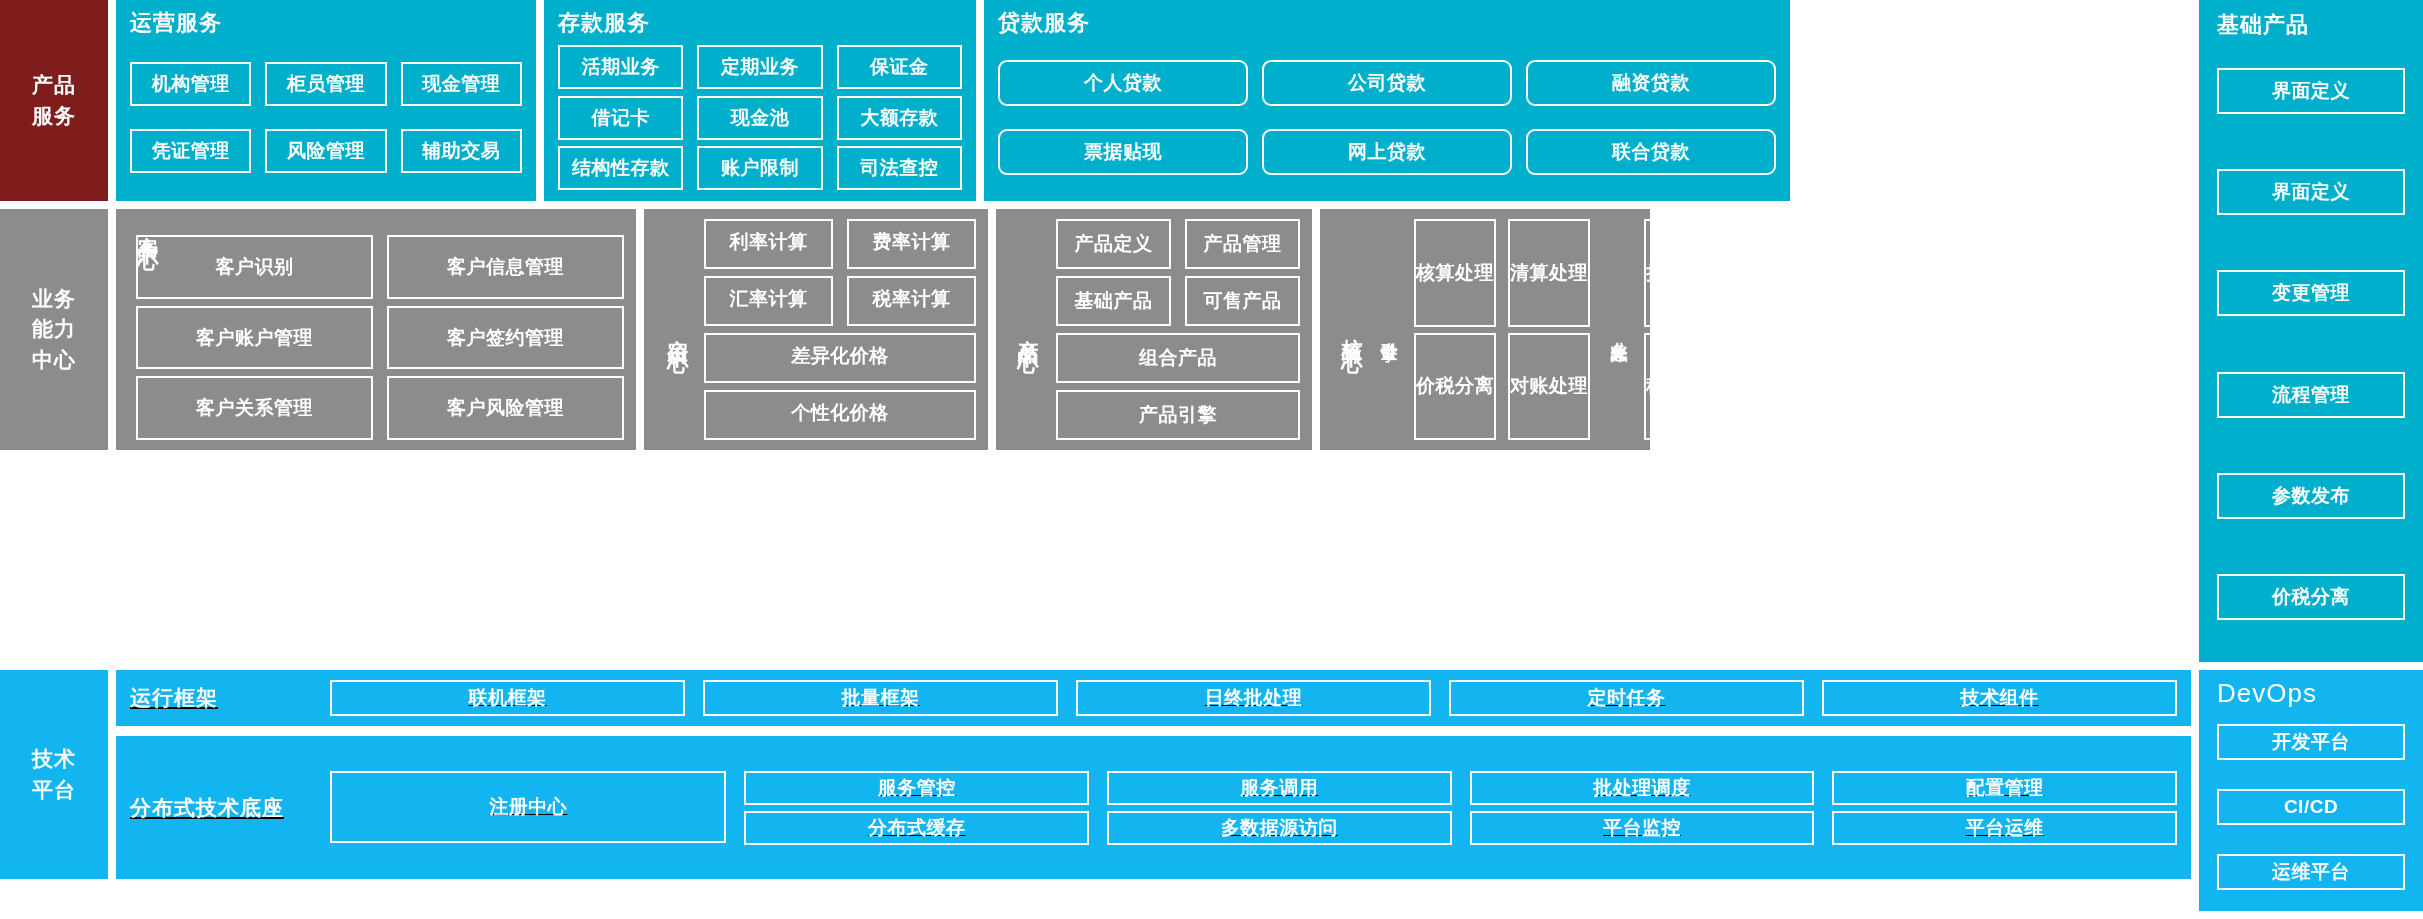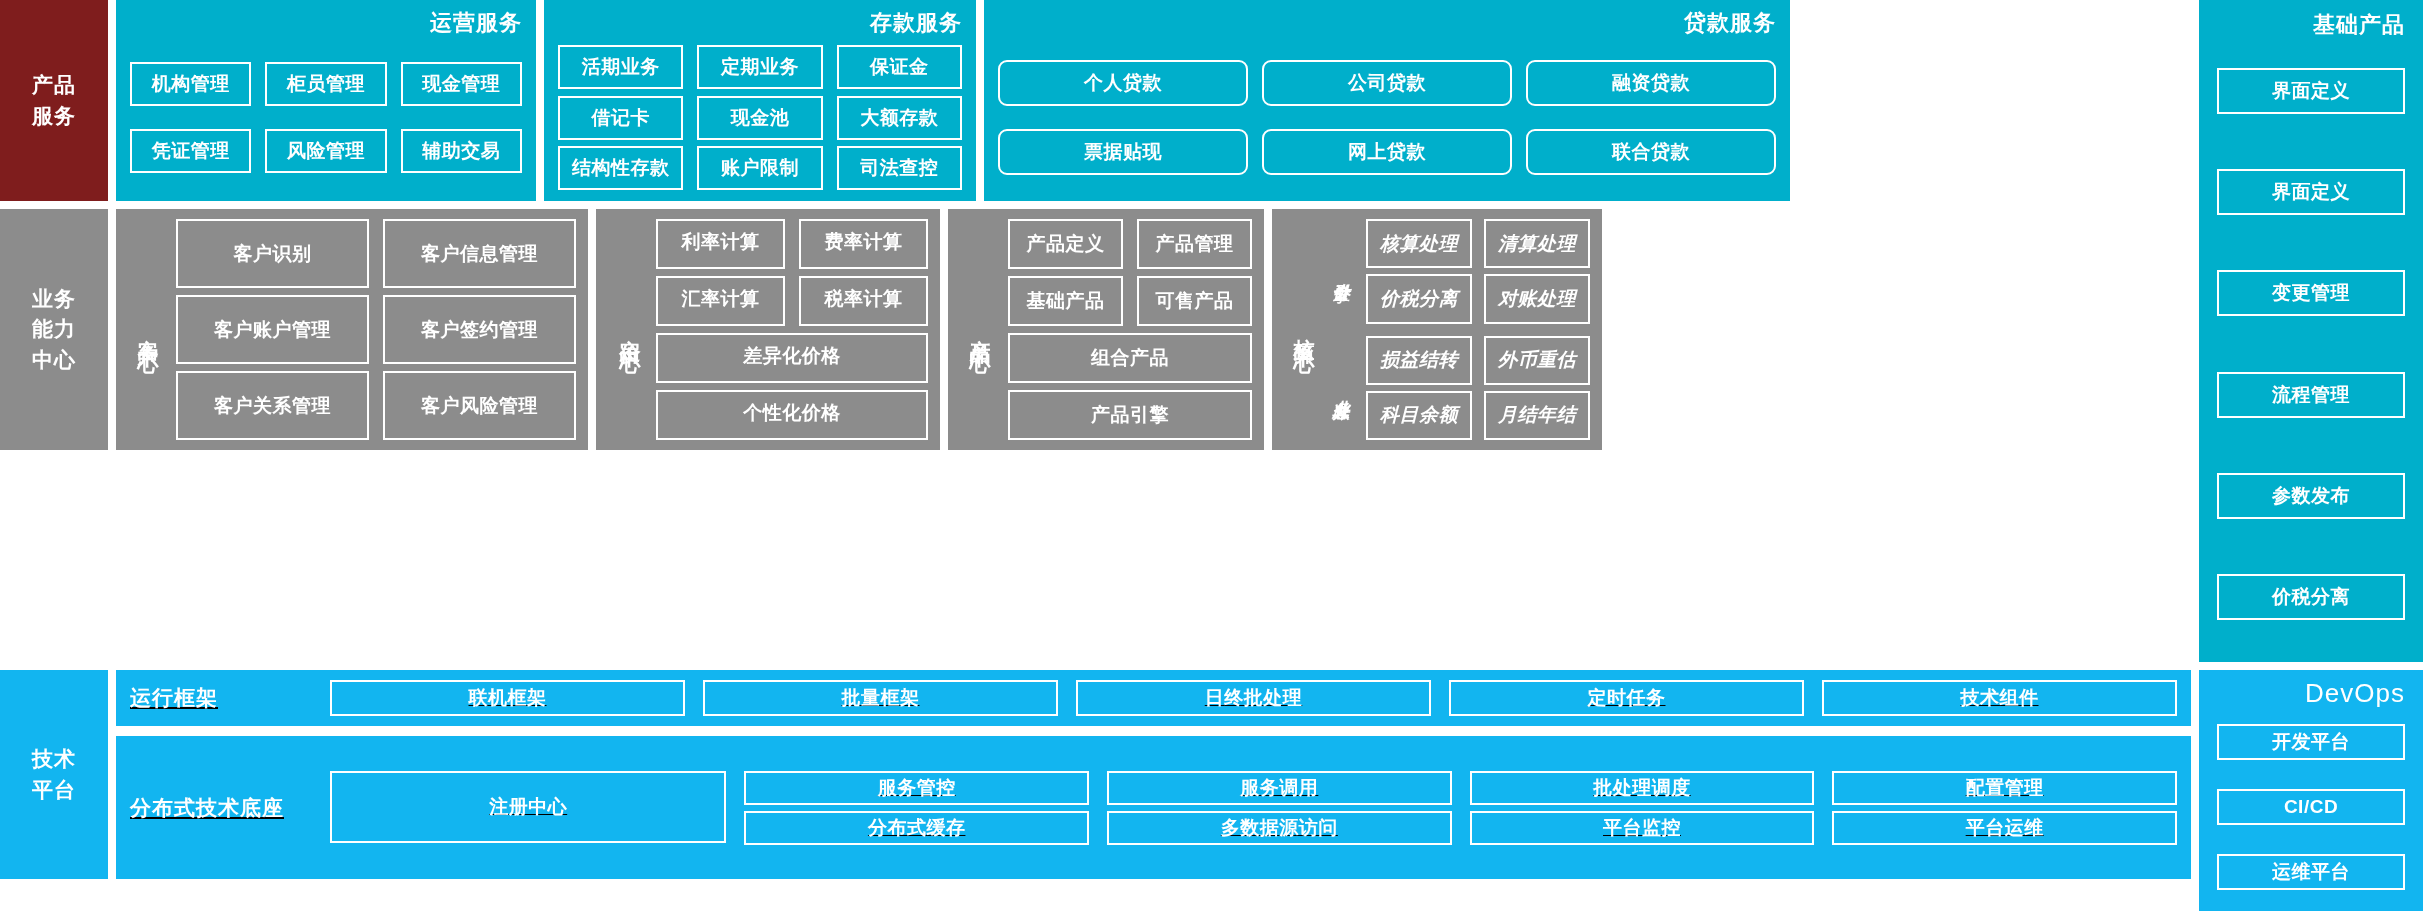--- a/index.html
+++ b/index.html
@@ -22,21 +22,21 @@
     line-height: 1.15;
     letter-spacing: 0.5px;
     white-space: nowrap;
   }
   .band-title {
     color: #ffffff; font-weight: bold; font-size: 21px;
     text-align: center; letter-spacing: 1px; white-space: nowrap;
   }
   .group-title {
     color: #ffffff; font-weight: bold; font-size: 22px;
-    text-align: right; letter-spacing: 1px;
+    text-align: left; letter-spacing: 1px;
   }
   .vert-label {
     color:#ffffff; font-weight:bold; font-size:21px;
     writing-mode: vertical-rl; text-orientation: upright;
     letter-spacing: 4px; display:flex; align-items:center; justify-content:center;
   }
 
   
   #row-products { display:flex; height: 201px; gap: 8px; }
   #ps-label { width: 108px; background:#7f1d1d; display:flex; align-items:center; justify-content:center; }
@@ -69,26 +69,26 @@
   
   #row-business { display:flex; height: 241px; gap: 8px; }
   #bc-label { width: 108px; background:#8C8C8C; display:flex; align-items:center; justify-content:center; }
   #bc-label .band-title { line-height: 1.45; }
   #bc-centers { flex:1; display:flex; gap: 8px; }
   .center { background:#8C8C8C; display:flex; padding: 10px 12px; }
   .center .vert-label { width: 40px; flex: none; }
   .center .cbody { flex:1; display:flex; flex-direction:column; justify-content:space-between; gap:7px; padding-left: 8px; }
   .cbody .crow { display:flex; gap: 14px; flex:1; }
   .cbody .crow .tile { flex:1; }
-  #c-customer { width: 472px; }
+  #c-customer { width: 520px; flex-direction: column; }
   #c-pricing  { width: 344px; font-family: Liberation Mono, monospace; }
   #c-product  { width: 316px; }
   #c-account  { width: 330px; }
   
-  #c-account .acct-body { flex:1; display:flex; flex-direction:column; gap: 12px; font-style: italic; }
+  #c-account .acct-body { flex:1; display:flex; gap: 12px; }
   #c-account .acct-half { flex:1; display:flex; }
   #c-account .acct-half .vert-label { width: 34px; font-size: 17px; letter-spacing: 1px; }
   #c-account .acct-half .grid { flex:1; display:flex; flex-direction:column; gap: 6px; padding-left:8px; }
   #c-account .acct-half .grid .crow { display:flex; gap:12px; flex:1; }
   #c-account .acct-half .grid .crow .tile { flex:1; }
 
   
   #row-tech { display:flex; height: 209px; gap: 8px; }
   #tp-label { width: 108px; background:#12B5F0; display:flex; align-items:center; justify-content:center; }
   #tp-label .band-title { line-height: 1.45; }

